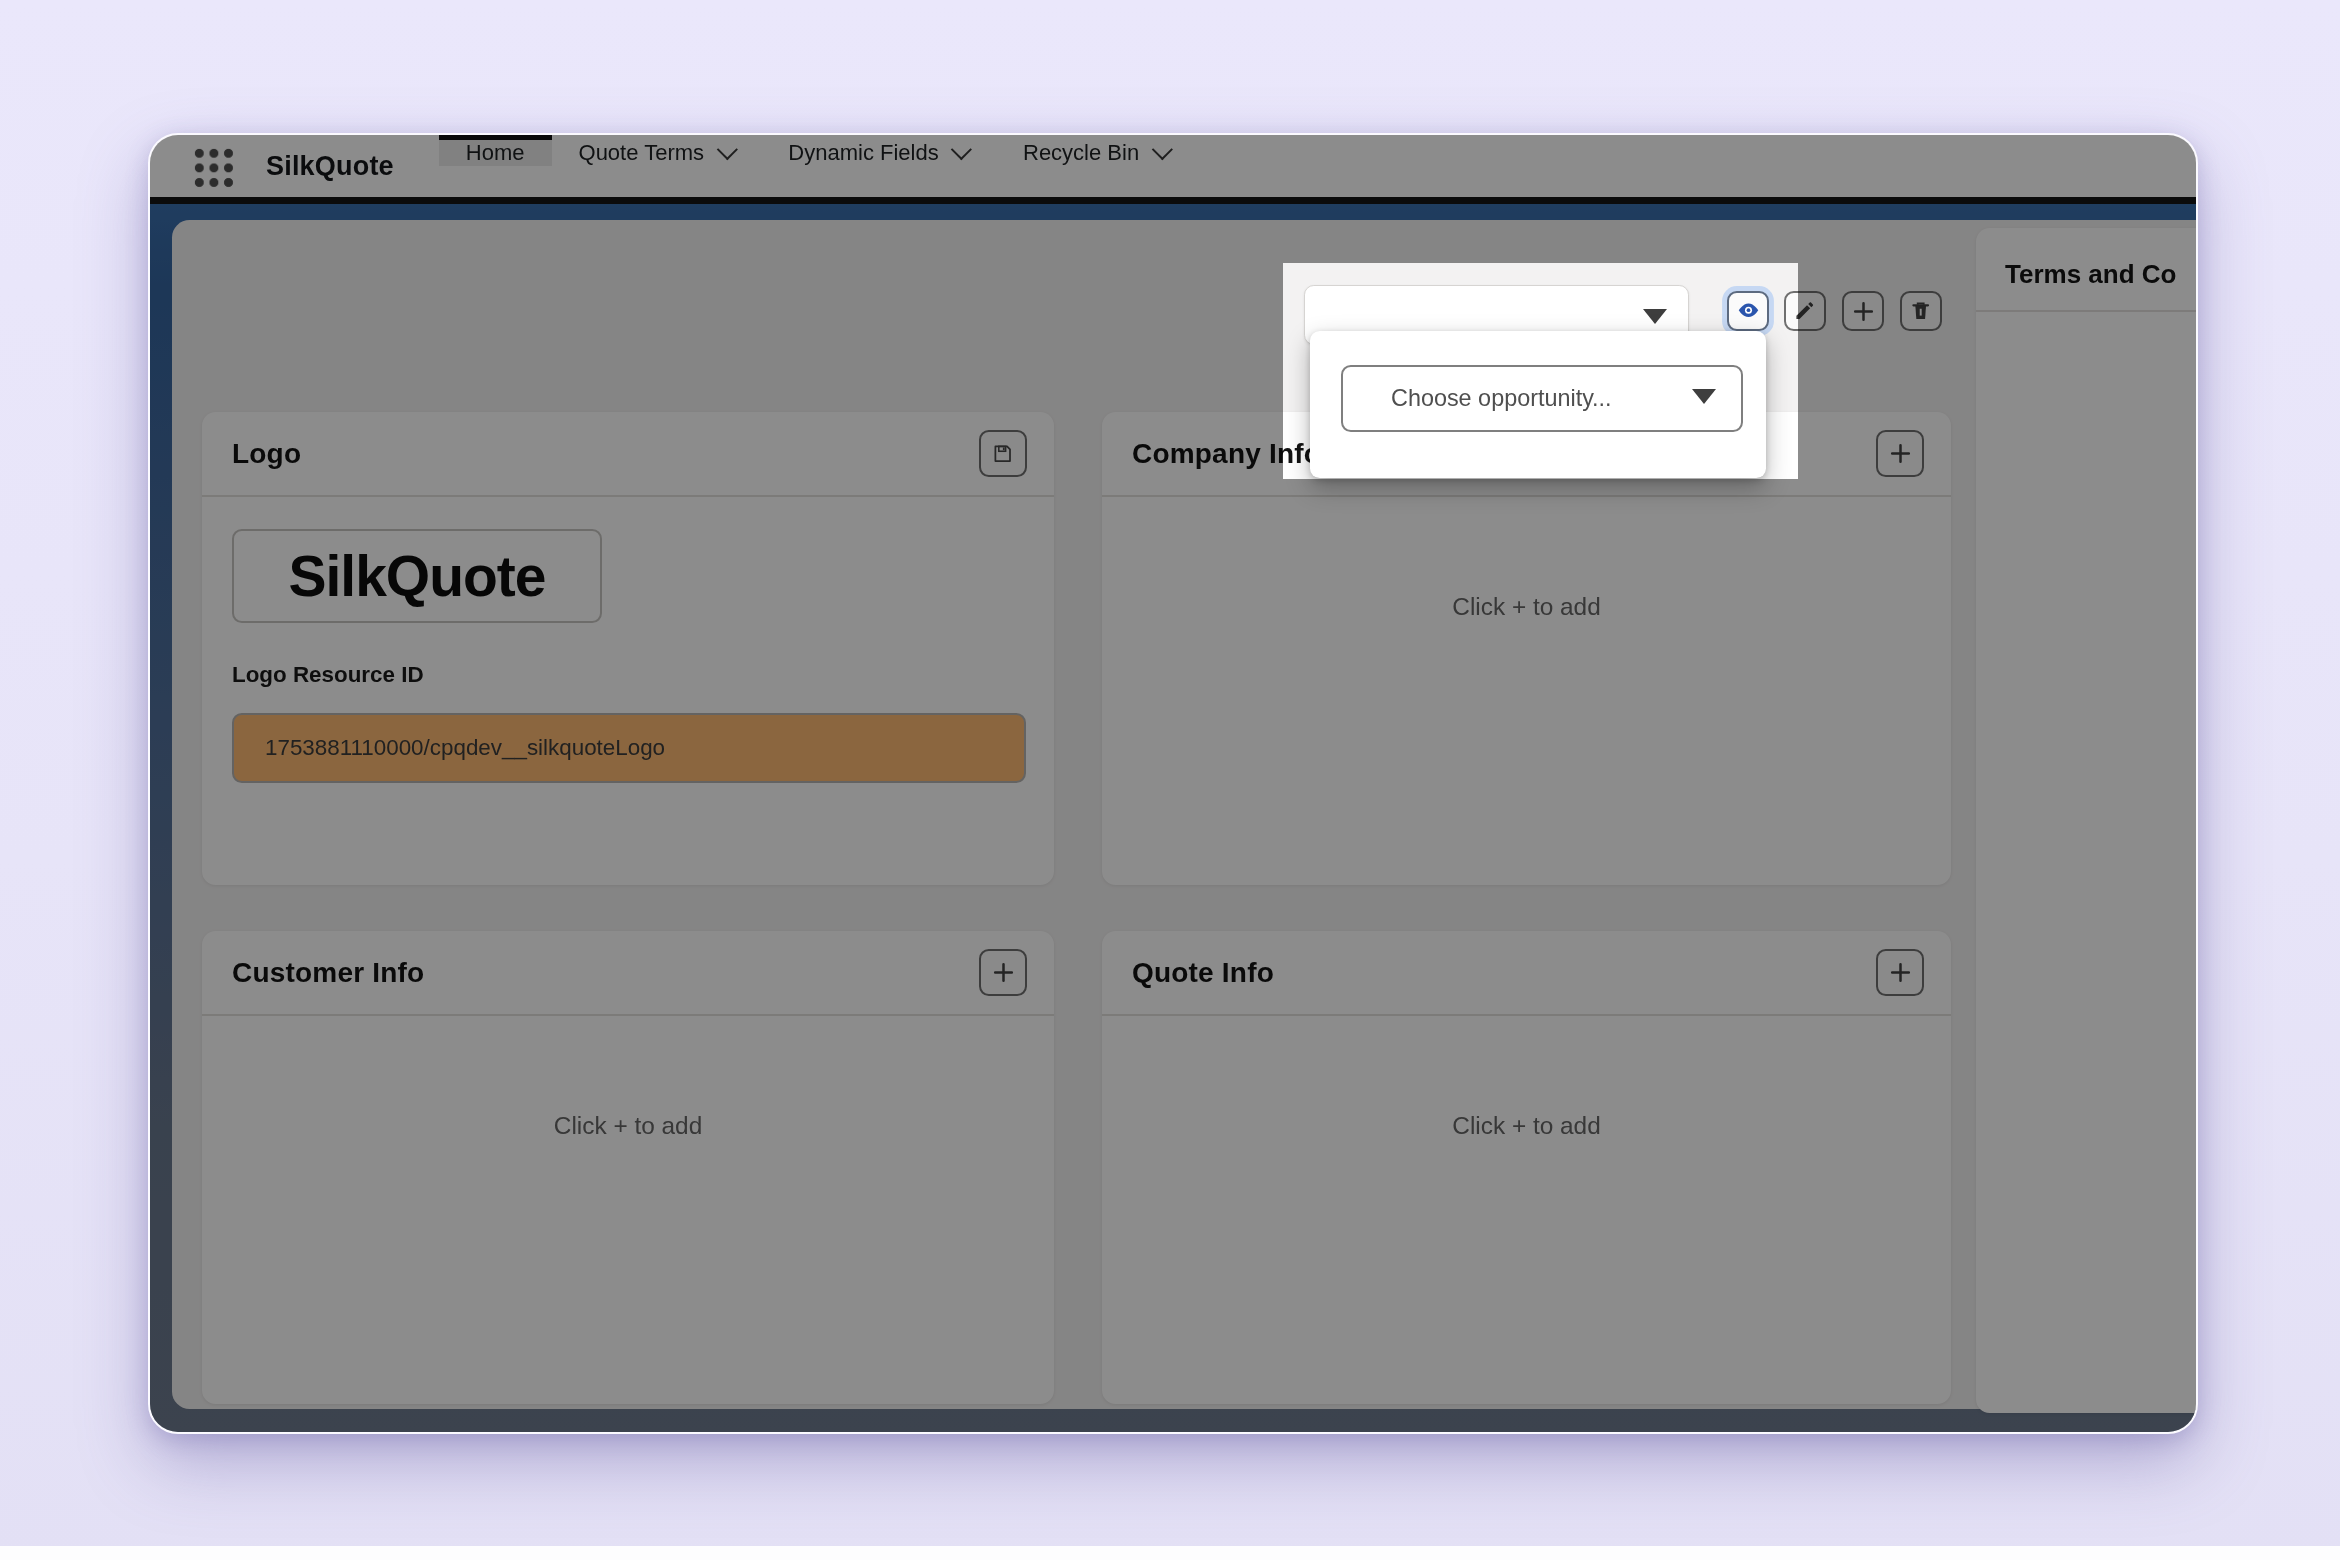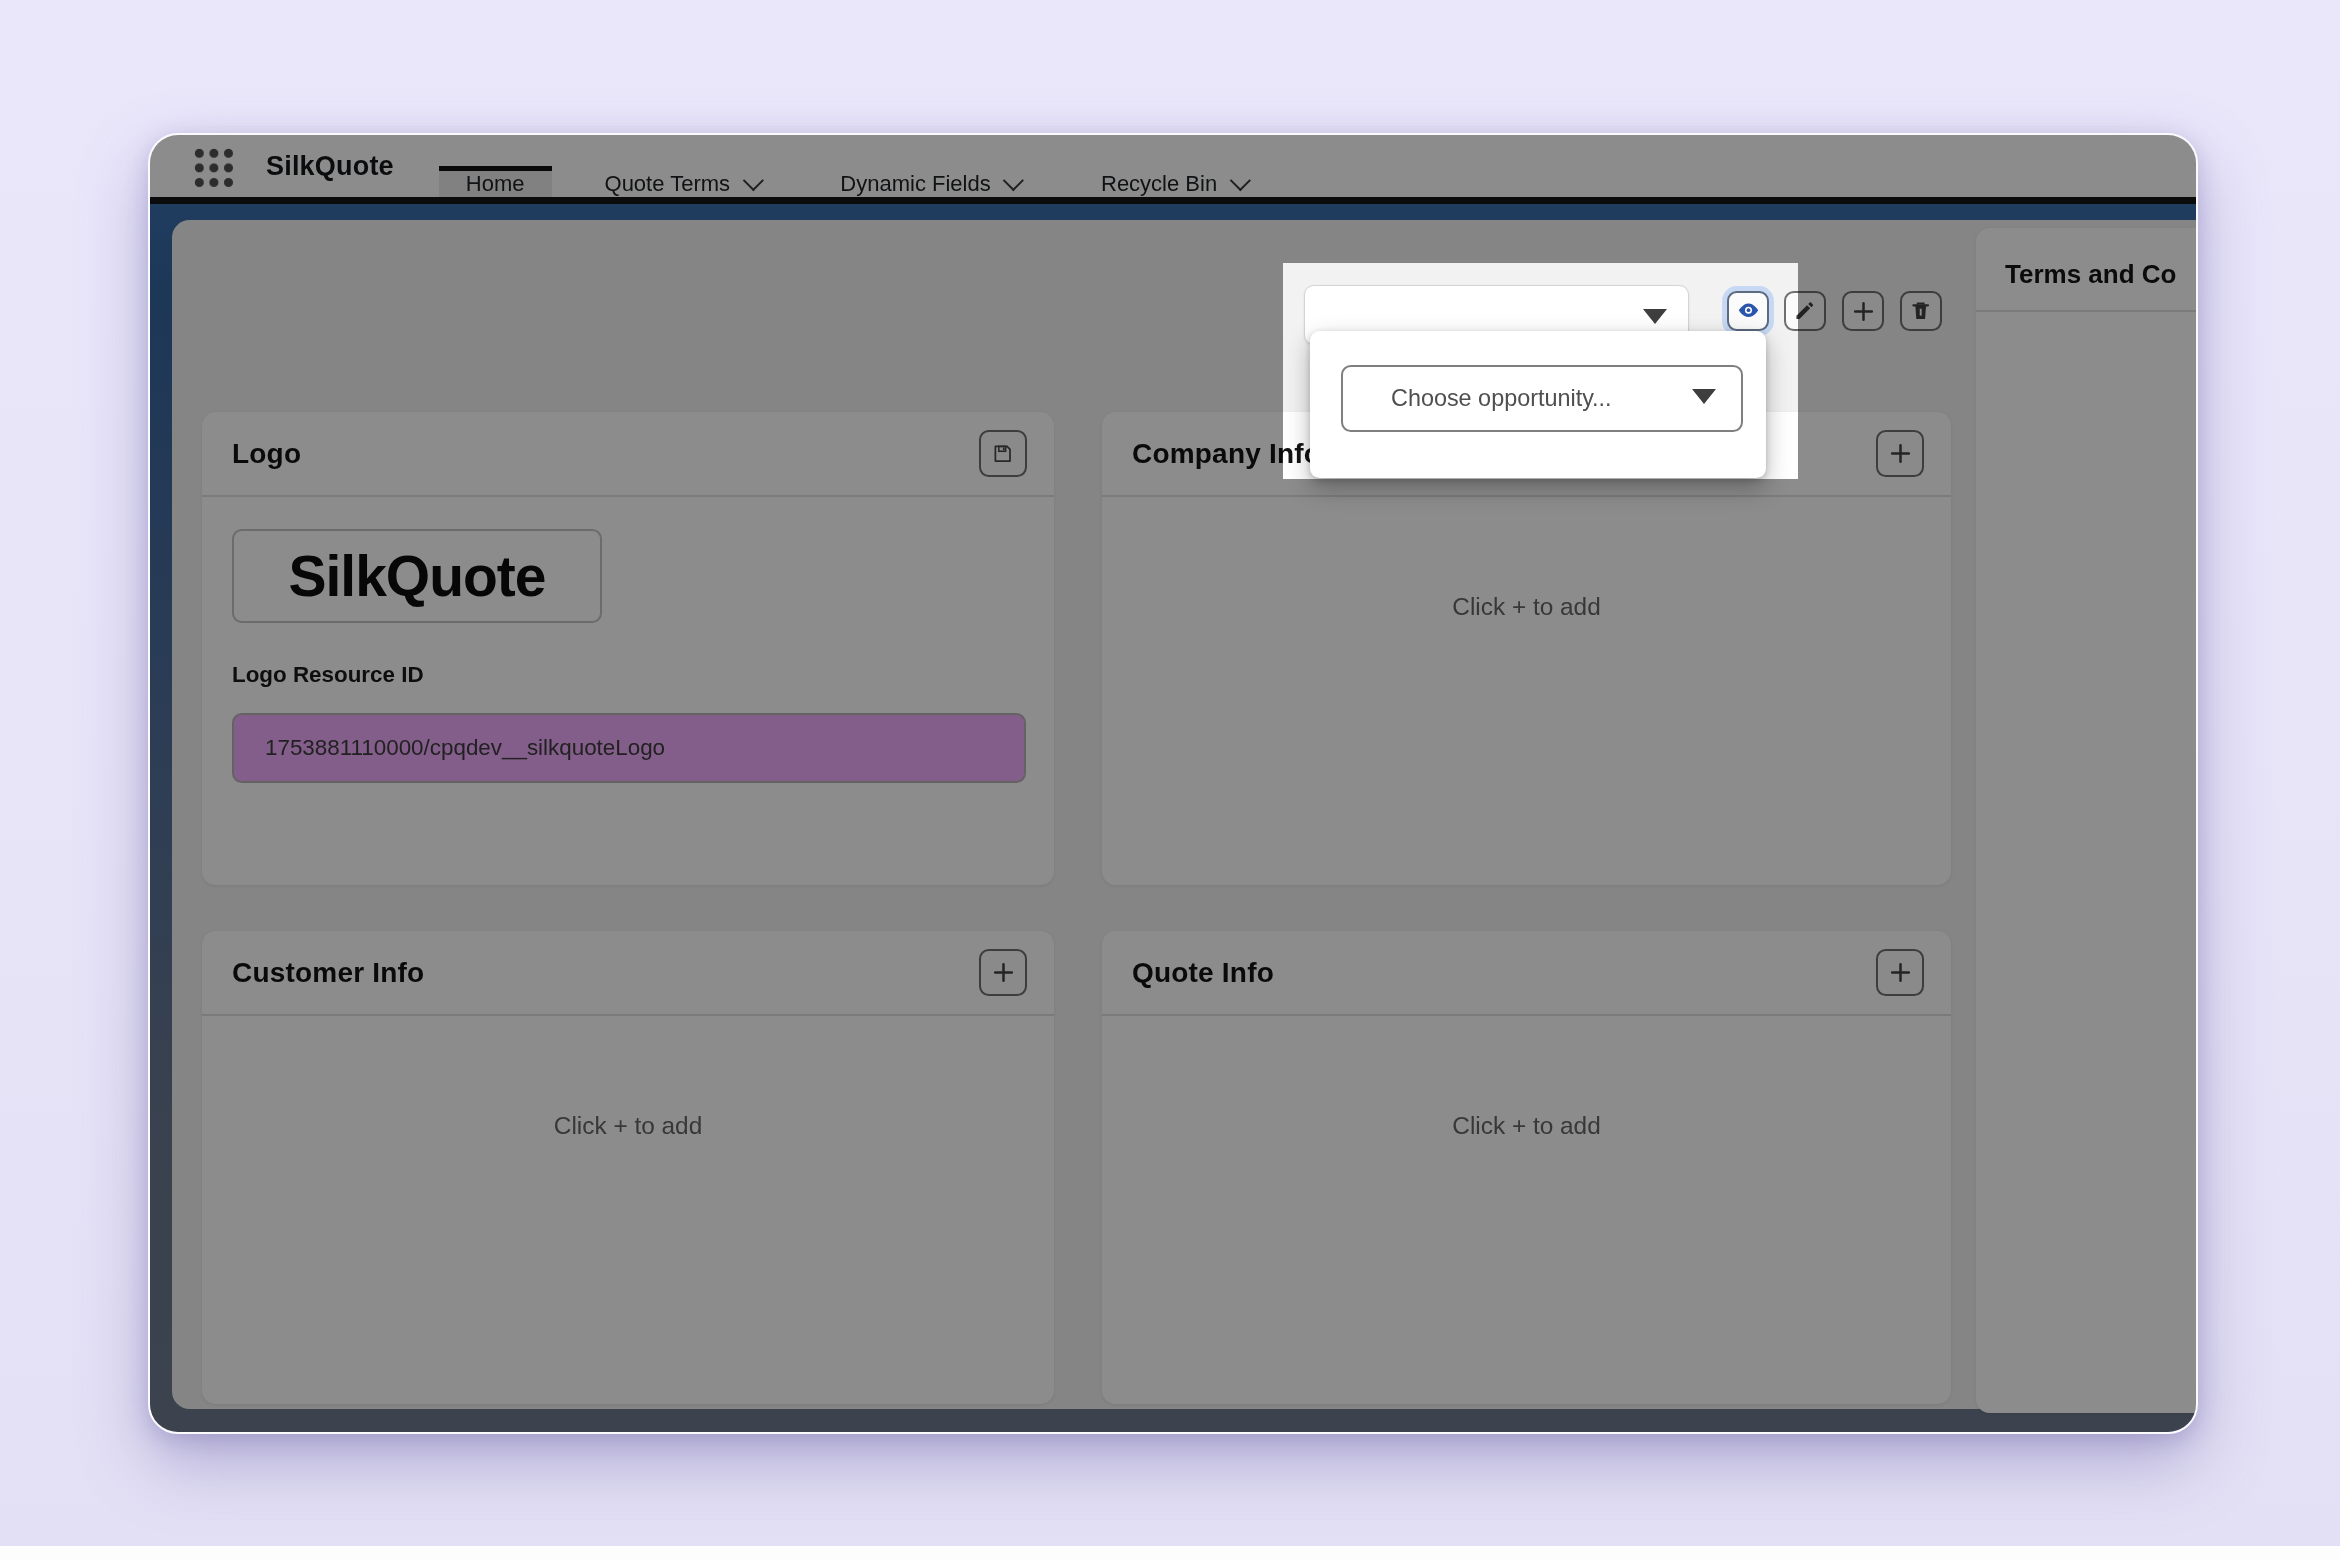--- a/index.html
+++ b/index.html
@@ -19,21 +19,21 @@
     box-shadow:0 29px 68px rgba(96,86,158,.38),0 5.9px 21.5px rgba(96,86,158,.25);
   }
 
   
   .nav{position:absolute;left:0;top:0;width:100%;height:62px;background:#ffffff;display:flex;align-items:stretch;z-index:3;}
   .nav-left{display:flex;align-items:center;padding-left:41px;}
   .grid-icon{width:44px;height:44px;margin-top:2px;
     background-image:radial-gradient(circle,#505050 4.1px,transparent 4.9px);
     background-size:14.6px 14.6px;background-position:1px 1px;background-repeat:repeat;}
   .brand{font-size:27px;font-weight:bold;color:#15171a;margin:0 45px 0 31px;letter-spacing:0.2px;display:flex;align-items:center;}
-  .tabs{display:flex;align-items:flex-end;gap:26px;}
+  .tabs{display:flex;align-items:flex-start;}
   .tab{display:flex;align-items:center;padding:0 27px;font-size:22px;color:#1e2124;
     border-top:5.9px solid transparent;box-sizing:border-box;cursor:default;}
   .tab.active{background:#ececec;border-top-color:#121212;}
   .chev{width:12.7px;height:12.7px;border-right:2.5px solid #3a3a3a;border-bottom:2.5px solid #3a3a3a;
     transform:rotate(45deg);margin-left:15.6px;margin-top:-6.8px;}
 
   .nav-underline{position:absolute;left:0;top:62px;width:100%;height:6.8px;background:#141414;z-index:3;}
   .header-bg{position:absolute;left:0;top:69px;width:100%;height:1232px;
     background:linear-gradient(180deg,#3a6fae 0%,#35649e 7%,#4f6f9c 40%,#69788f 75%,#6d7a8e 100%);z-index:1;}
 
@@ -82,21 +82,21 @@
   .card-title{font-size:28px;font-weight:bold;color:#131313;letter-spacing:0.2px;}
   .card-head .ibtn{position:static;margin-left:auto;width:44px;height:43px;}
   .empty-text{padding-top:96px;text-align:center;font-size:24.4px;color:#666666;}
 
   .logo-body{padding:32px 29px 0 30px;}
   .logo-box{width:366px;height:90px;border:2px solid #c7c5c2;border-radius:9.8px;
     display:flex;align-items:center;justify-content:center;
     font-size:57px;font-weight:bold;color:#0d0d0d;letter-spacing:-1px;}
   .res-label{margin-top:39px;font-size:22.4px;font-weight:bold;color:#1a1a1a;}
   .res-input{margin-top:25px;width:794px;height:70px;border:2px solid #b7b5b2;border-radius:9.8px;
-    font-size:22.4px;color:#3c3c3c;padding:0 16px 0 31px;background:#f0abfc;outline:none;
+    font-size:22.4px;color:#3c3c3c;padding:0 16px 0 31px;background:#fdba74;outline:none;
     font-family:"Liberation Sans",sans-serif;box-sizing:border-box;}
 
   
   .spot-hole{left:1133px;top:128px;width:515px;height:216px;z-index:40;pointer-events:none;
     box-shadow:0 0 0 3901px rgba(0,0,0,0.45);}
 
   
   .opp-popup{left:1160px;top:196px;width:456px;height:147px;background:#ffffff;border-radius:9.8px;
     z-index:50;box-shadow:0 9.8px 25px rgba(0,0,0,.28),0 2px 5.9px rgba(0,0,0,.18);}
   .opp-select{position:absolute;left:31px;top:34px;width:398px;height:63px;border:2px solid #7f7f7f;

